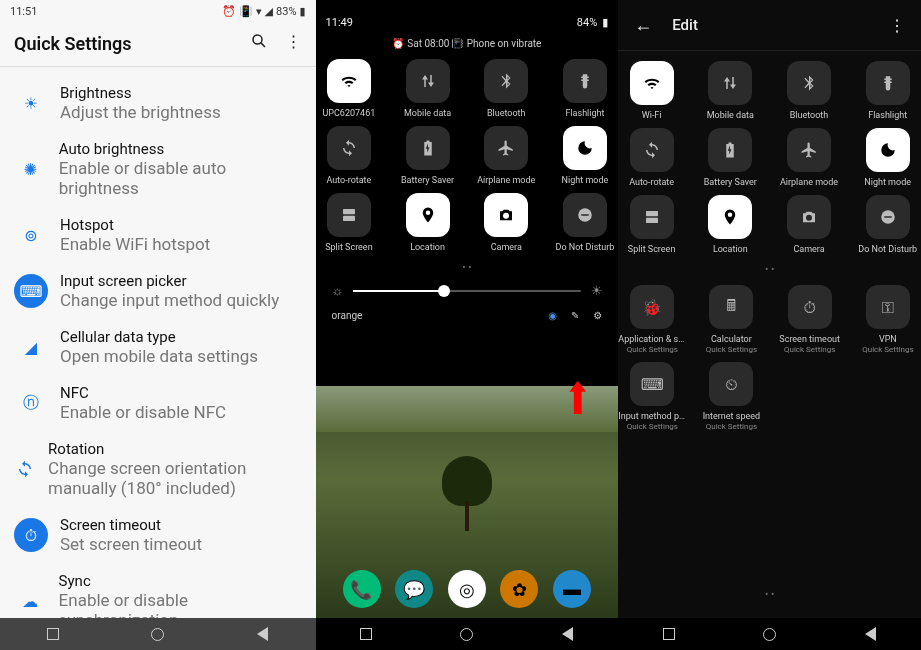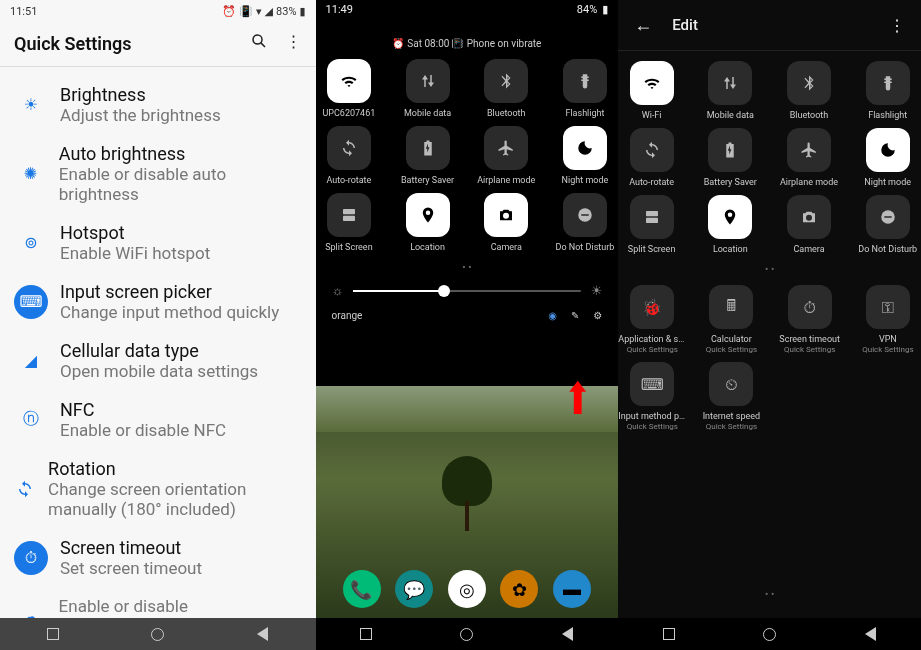--- a/index.html
+++ b/index.html
@@ -13,25 +13,25 @@
 .p1 .statusbar{height:22px;display:flex;align-items:center;padding:0 10px;font-size:11px;color:#333}
 .p1 .statusbar .sb-right{margin-left:auto;display:flex;align-items:center;gap:3px}
 .p1 .header{display:flex;align-items:center;padding:10px 14px 12px}
 .p1 .header h1{font-size:18px;font-weight:600;color:#111}
 .p1 .header .actions{margin-left:auto;display:flex;gap:18px;color:#222}
 .p1 .divider{height:1px;background:#ddd}
 .p1 .list{padding:8px 0 0 0}
 .p1 .item{display:flex;align-items:center;padding:9px 14px}
 .p1 .item .ic{width:34px;height:34px;border-radius:50%;display:flex;align-items:center;justify-content:center;color:#1a78e6;font-size:16px;margin-right:12px}
 .p1 .item.active .ic{background:#1a78e6;color:#fff}
-.p1 .item .txt .t{font-size:18px;color:#111}
+.p1 .item .txt .t{font-size:15px;color:#111}
 .p1 .item .txt .s{font-size:17px;color:#777;margin-top:0}
 
 
-.dark-statusbar{height:20px;display:flex;align-items:flex-end;padding:16px 10px;font-size:11px;color:#eee}
+.dark-statusbar{height:20px;display:flex;align-items:flex-start;padding:16px 10px;font-size:11px;color:#eee}
 .dark-statusbar .sb-right{margin-left:auto;display:flex;align-items:center;gap:5px}
 .alarmrow{text-align:center;color:#ccc;font-size:10px;padding:6px 0 10px}
 .tiles{display:grid;grid-template-columns:repeat(4,1fr);gap:8px 12px;padding:0 0}
 .tile{display:flex;flex-direction:column;align-items:center}
 .tile .btn{width:44px;height:44px;border-radius:12px;background:#2b2b2b;display:flex;align-items:center;justify-content:center;color:#bbb}
 .tile .btn.on{background:#fff;color:#000}
 .tile .lbl{font-size:9px;color:#ccc;margin-top:5px;text-align:center;white-space:nowrap;overflow:hidden;text-overflow:ellipsis;max-width:68px}
 .tile .sub{font-size:8px;color:#888;text-align:center;margin-top:1px}
 .dots{text-align:center;color:#666;font-size:10px;padding:10px 0}
 .slider-row{display:flex;align-items:center;padding:0 16px;gap:10px}
@@ -149,20 +149,21 @@
       <div class="item active">
         <div class="ic">⏱</div>
         <div class="txt">
           <div class="t">Screen timeout</div>
           <div class="s">Set screen timeout</div>
         </div>
       </div>
       <div class="item">
         <div class="ic">☁</div>
         <div class="txt">
+          <div class="t">Sync</div>
           <div class="s">Enable or disable synchronization</div>
         </div>
       </div>
       <div class="item">
         <div class="ic">📳</div>
         <div class="txt">
           <div class="t">Vibrate for calls</div>
           <div class="s">Vibrate for calls</div>
         </div>
       </div>

